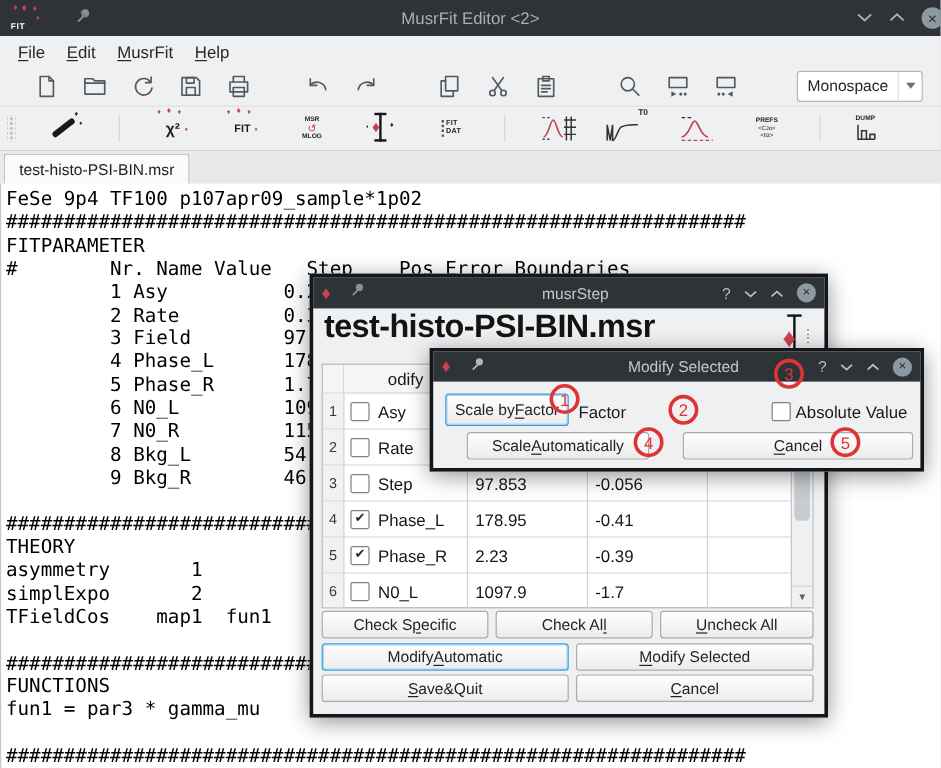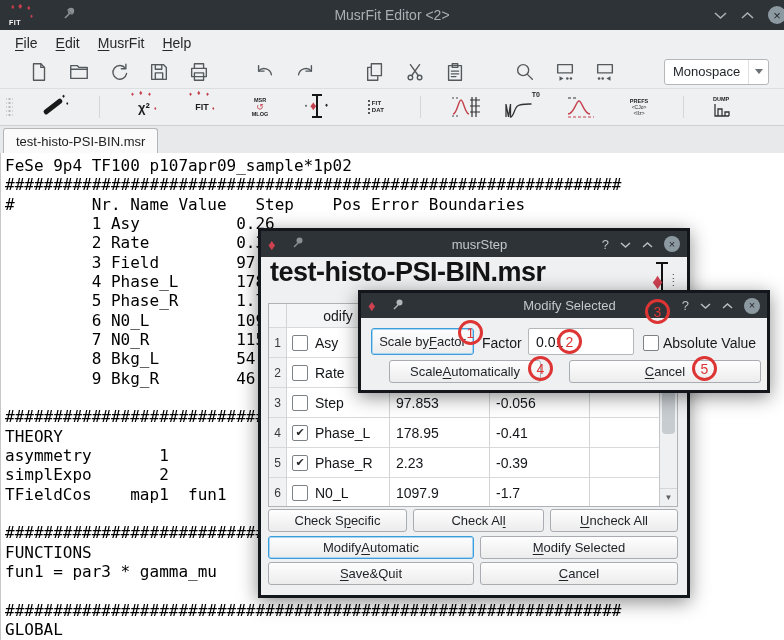--- a/index.html
+++ b/index.html
@@ -345,20 +345,21 @@
   </div>
 
   <div class="tabbar">
     <span class="tab">test-histo-PSI-BIN.msr</span>
   </div>
 
   <div class="editor">
     <div class="code">
       <div>FeSe 9p4 TF100 p107apr09_sample*1p02</div>
         <div>################################################################</div>
+      <div>FITPARAMETER</div>
         <div>#        Nr. Name Value   Step    Pos Error Boundaries</div>
       <div>         1 Asy          0.26</div>
         <div>         2 Rate         0.31</div>
       <div>         3 Field        97.853</div>
         <div>         4 Phase_L      178.95</div>
       <div>         5 Phase_R      1.75</div>
         <div>         6 N0_L         1097.9</div>
       <div>         7 N0_R         1159</div>
         <div>         8 Bkg_L        54.4</div>
       <div>         9 Bkg_R        46.7</div>
@@ -522,21 +523,20 @@
             </svg></span>
         <span><svg width="11" height="8">
               <polyline points="1,6 5.5,2 10,6" stroke="#b9bfc3" stroke-width="1.5" fill="none"></polyline>
             </svg></span>
         <span class="closebtn">×</span>
       </span>
     </div>
     <div class="dbody">
       <span class="btn bsf focus">Scale by <u>F</u>actor</span>
       <span class="lfactor">Factor</span>
-      <span class="finput">0.01</span>
       <span class="cb mcb">
           <i></i>
         </span>
       <span class="labs">Absolute Value</span>
       <span class="btn bsa">Scale <u>A</u>utomatically</span>
       <span class="btn bmc"><u>C</u>ancel</span>
 
       <span class="ann a1">1</span>
       <span class="ann a2">2</span>
       <span class="ann a3">3</span>

